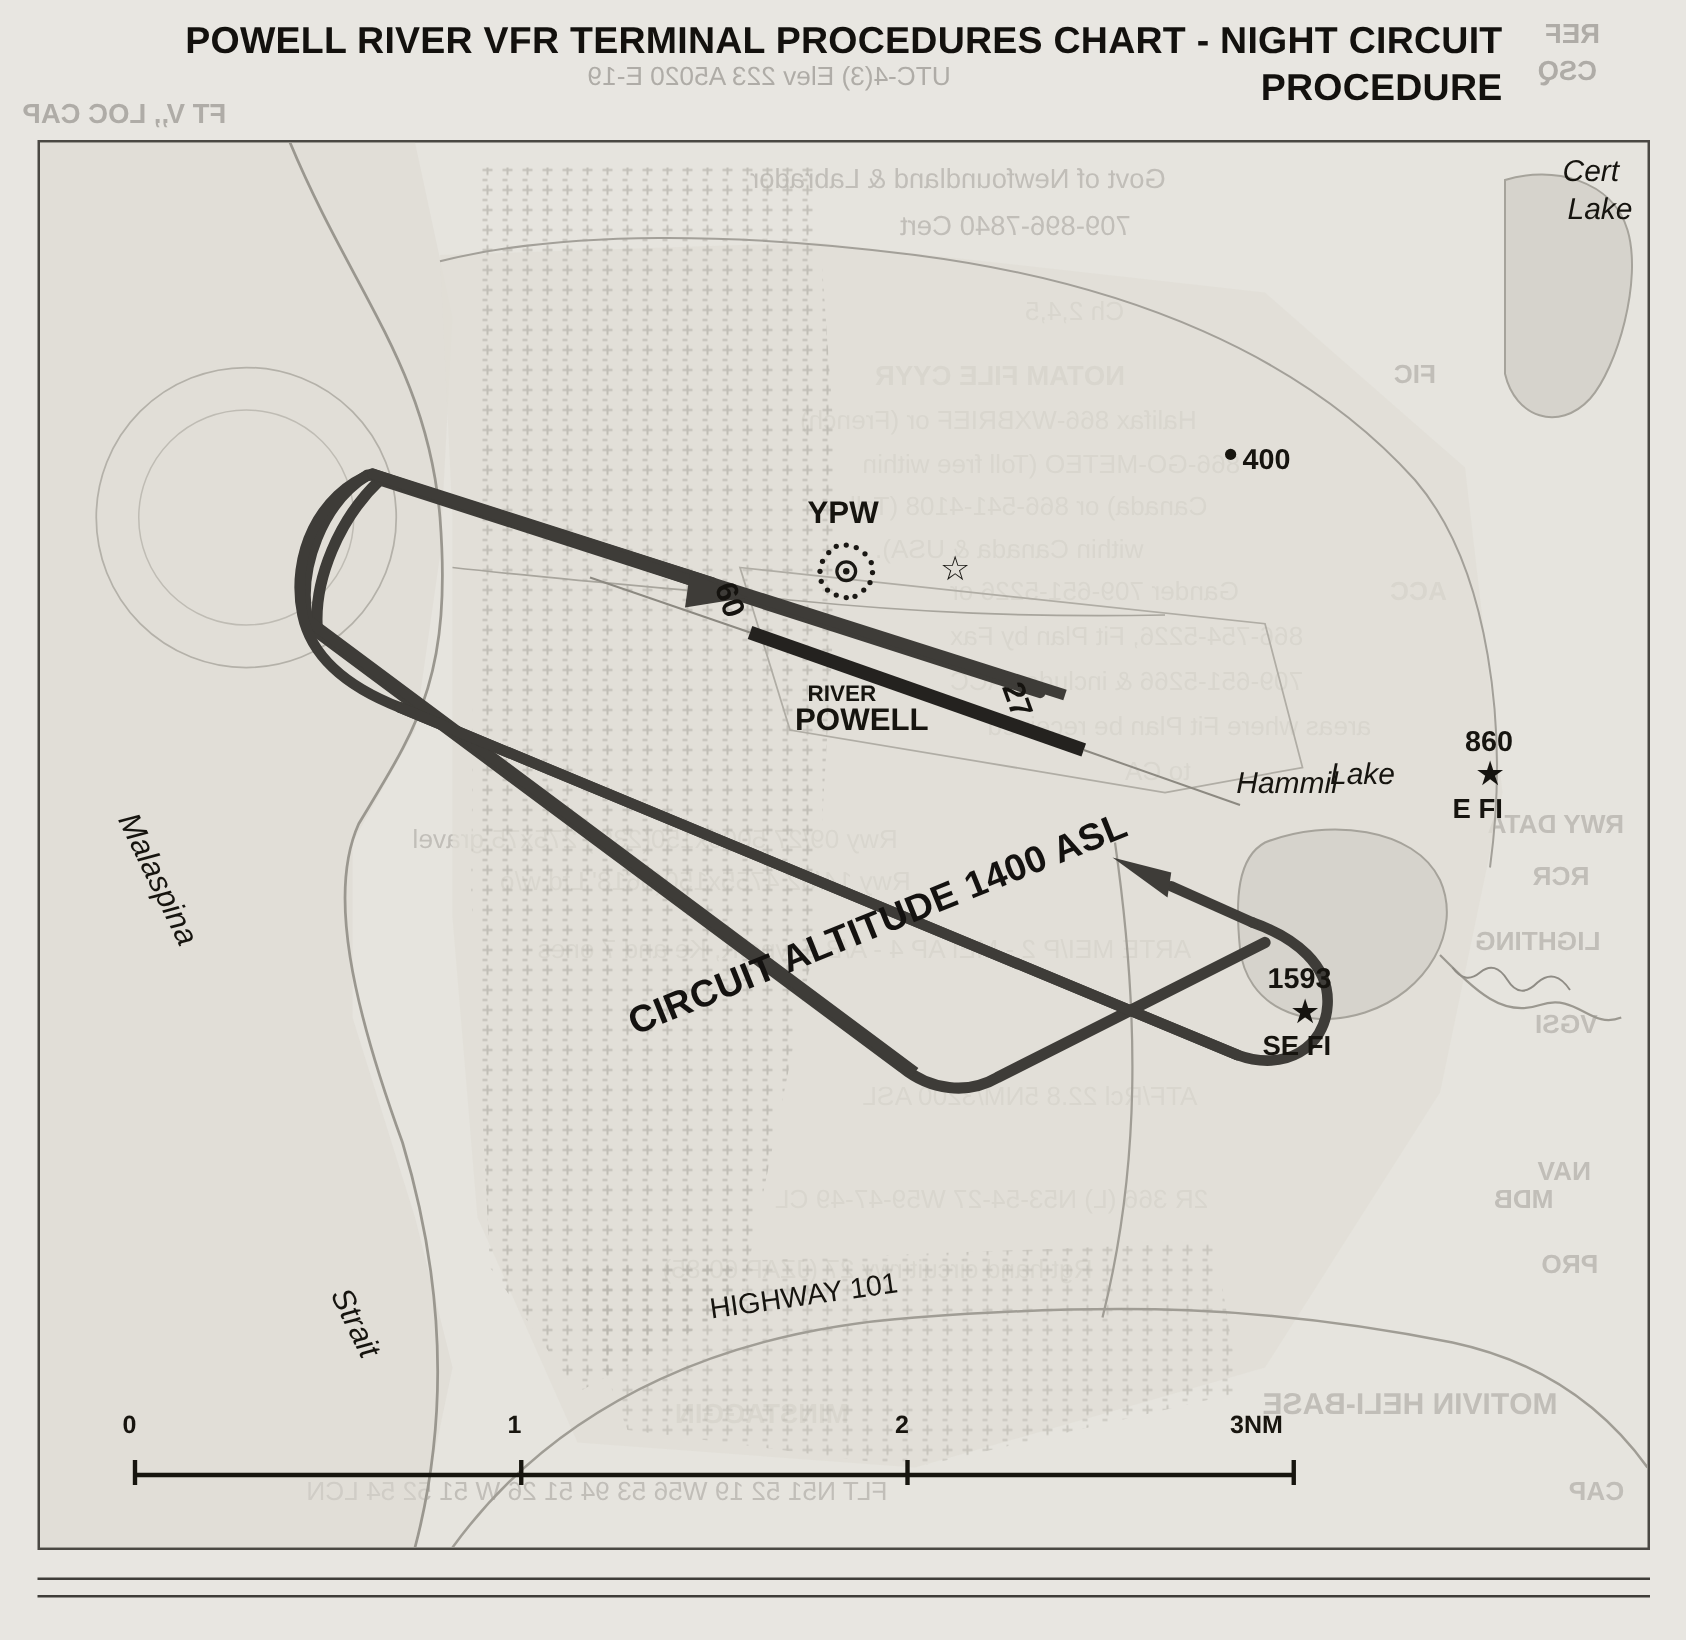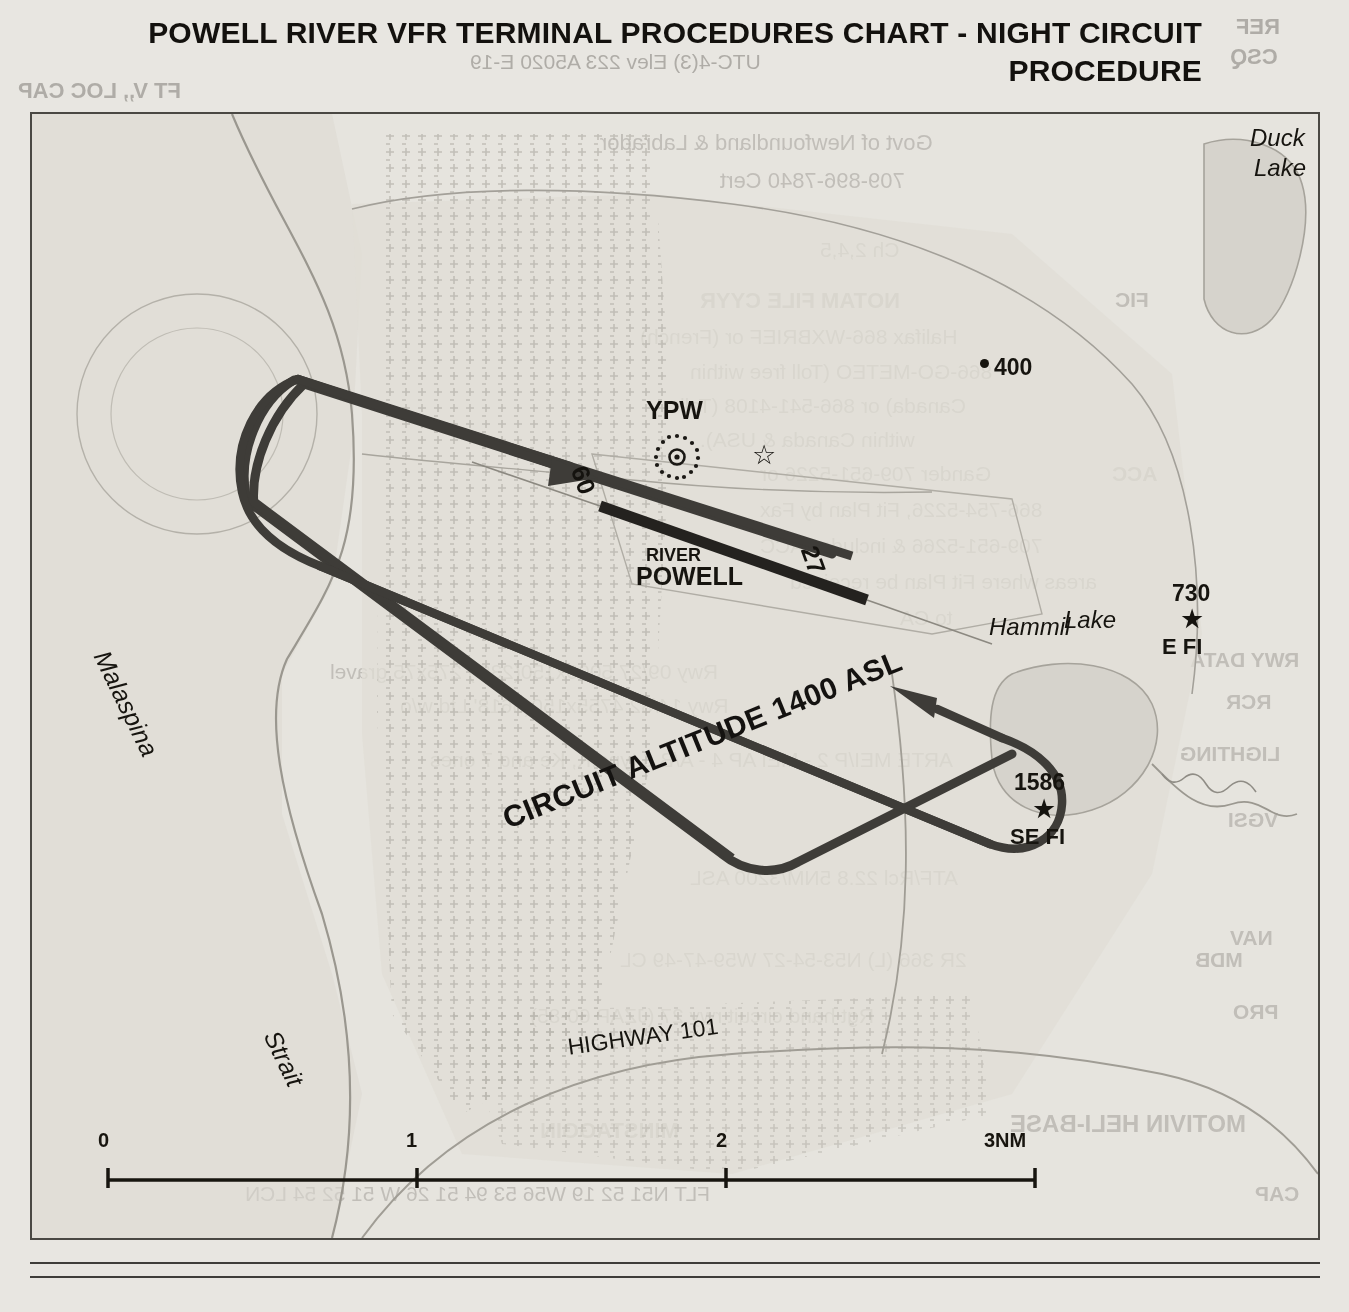--- a/index.html
+++ b/index.html
@@ -309,29 +309,29 @@
   <div class="maplabel ml-bold" style="left:614px; top:431px; font-size:18px;">RIVER</div>
 
   <div class="rwy-num" style="left:560px; top:348px; transform:rotate(70deg); transform-origin:left top;">60</div>
   <div class="rwy-num" style="left:790px; top:428px; transform:rotate(70deg); transform-origin:left top;">27</div>
 
   <div id="circuit-altitude">CIRCUIT ALTITUDE 1400 ASL</div>
 
   <div style="position:absolute; left:948px; top:245px; width:9px; height:9px; background:#17150f; border-radius:50%;"></div>
   <div class="maplabel ml-bold" style="left:962px; top:240px; font-size:23px;">400</div>
 
-  <div class="maplabel ml-bold" style="left:1140px; top:466px; font-size:23px;">730</div>
+  <div class="maplabel ml-bold" style="left:1140px; top:466px; font-size:23px;">860</div>
   <div class="star" style="left:1148px; top:492px;">★</div>
   <div class="maplabel ml-bold" style="left:1130px; top:520px; font-size:22px;">E   FI</div>
 
-  <div class="maplabel ml-bold" style="left:982px; top:655px; font-size:23px;">1586</div>
+  <div class="maplabel ml-bold" style="left:982px; top:655px; font-size:23px;">1593</div>
   <div class="star" style="left:1000px; top:682px;">★</div>
   <div class="maplabel ml-bold" style="left:978px; top:710px; font-size:22px;">SE   FI</div>
 
-  <div class="maplabel ml-italic" style="left:1218px; top:10px; font-size:24px;">Duck</div>
+  <div class="maplabel ml-italic" style="left:1218px; top:10px; font-size:24px;">Cert</div>
   <div class="maplabel ml-italic" style="left:1222px; top:40px; font-size:24px;">Lake</div>
 
   <div class="maplabel ml-italic" style="left:957px; top:460px; font-size:24px;margin-top:39px;">Hammil</div>
   <div class="maplabel ml-italic" style="left:1032px; top:492px; font-size:24px;">Lake</div>
 
   <div class="maplabel ml-italic" style="left:82px; top:532px; font-size:25px; transform:rotate(64deg); transform-origin:left top;">Malaspina</div>
 
   <div class="maplabel ml-italic" style="left:252px; top:912px; font-size:25px; transform:rotate(64deg); transform-origin:left top;">Strait</div>
 
   <div class="maplabel" style="left:534px; top:920px; font-size:23px; transform:rotate(-8deg); transform-origin:left top;">HIGHWAY 101</div>

